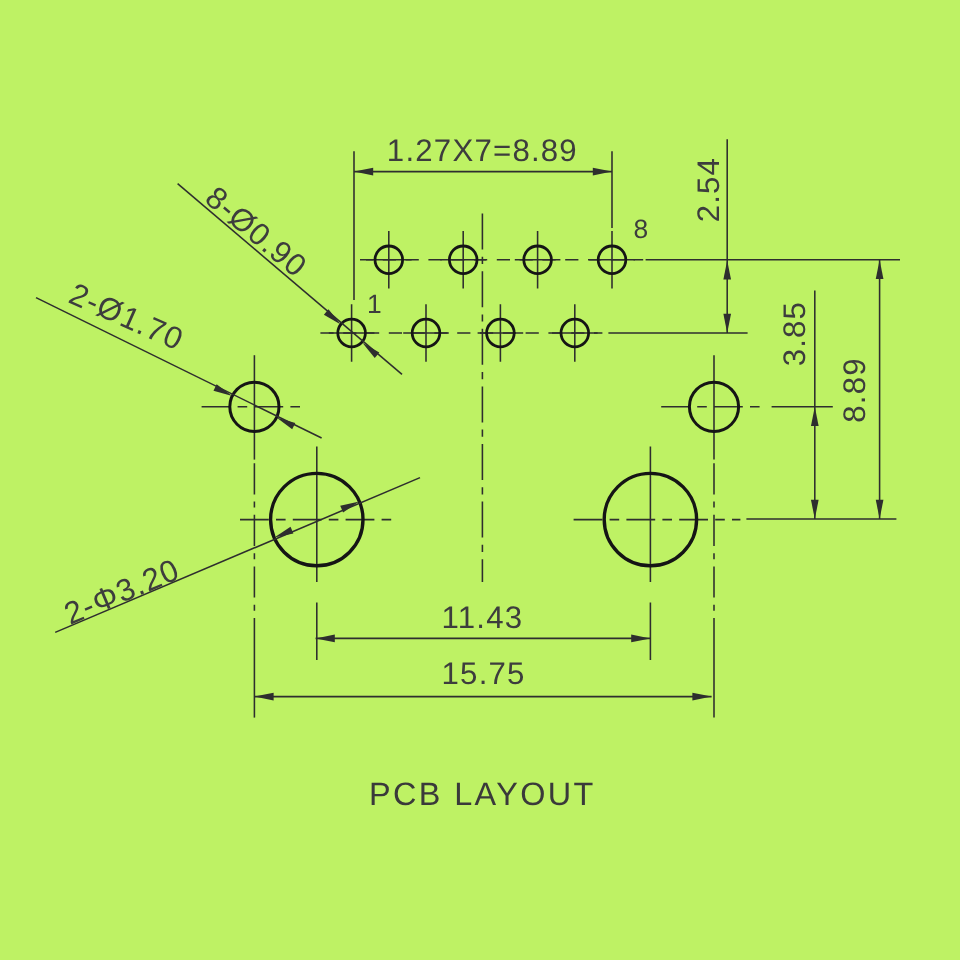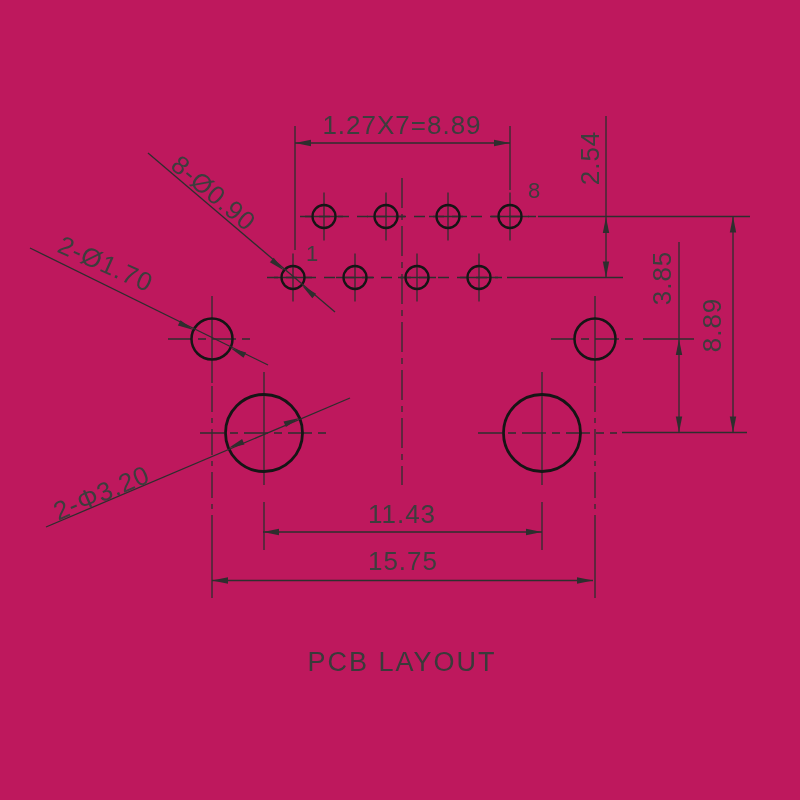--- a/index.html
+++ b/index.html
@@ -1,16 +1,16 @@
 <!DOCTYPE html>
 <html><head>
 <meta charset="utf-8">
 <style>
   html,body{margin:0;padding:0;background:#ffffff;}
-  .stage{position:relative;width:800px;height:800px;background:#be185d;overflow:hidden;}
+  .stage{position:relative;width:800px;height:800px;background:#bef264;overflow:hidden;}
   svg{display:block;}
   .thin{stroke:#2e2e2e;stroke-width:1.3;fill:none;}
   .hole{stroke:#151515;fill:none;}
   .pin-c{stroke-width:2.3;}
   .med-c{stroke-width:2.5;}
   .big-c{stroke-width:2.8;}
   .dash{stroke-dasharray:11,8;}
   .centermark{stroke-dasharray:24,6,8,6;}
   .dashdot{stroke-dasharray:26,6,5,6;}
   .dashdot-long{stroke-dasharray:30,6,6,6;}

